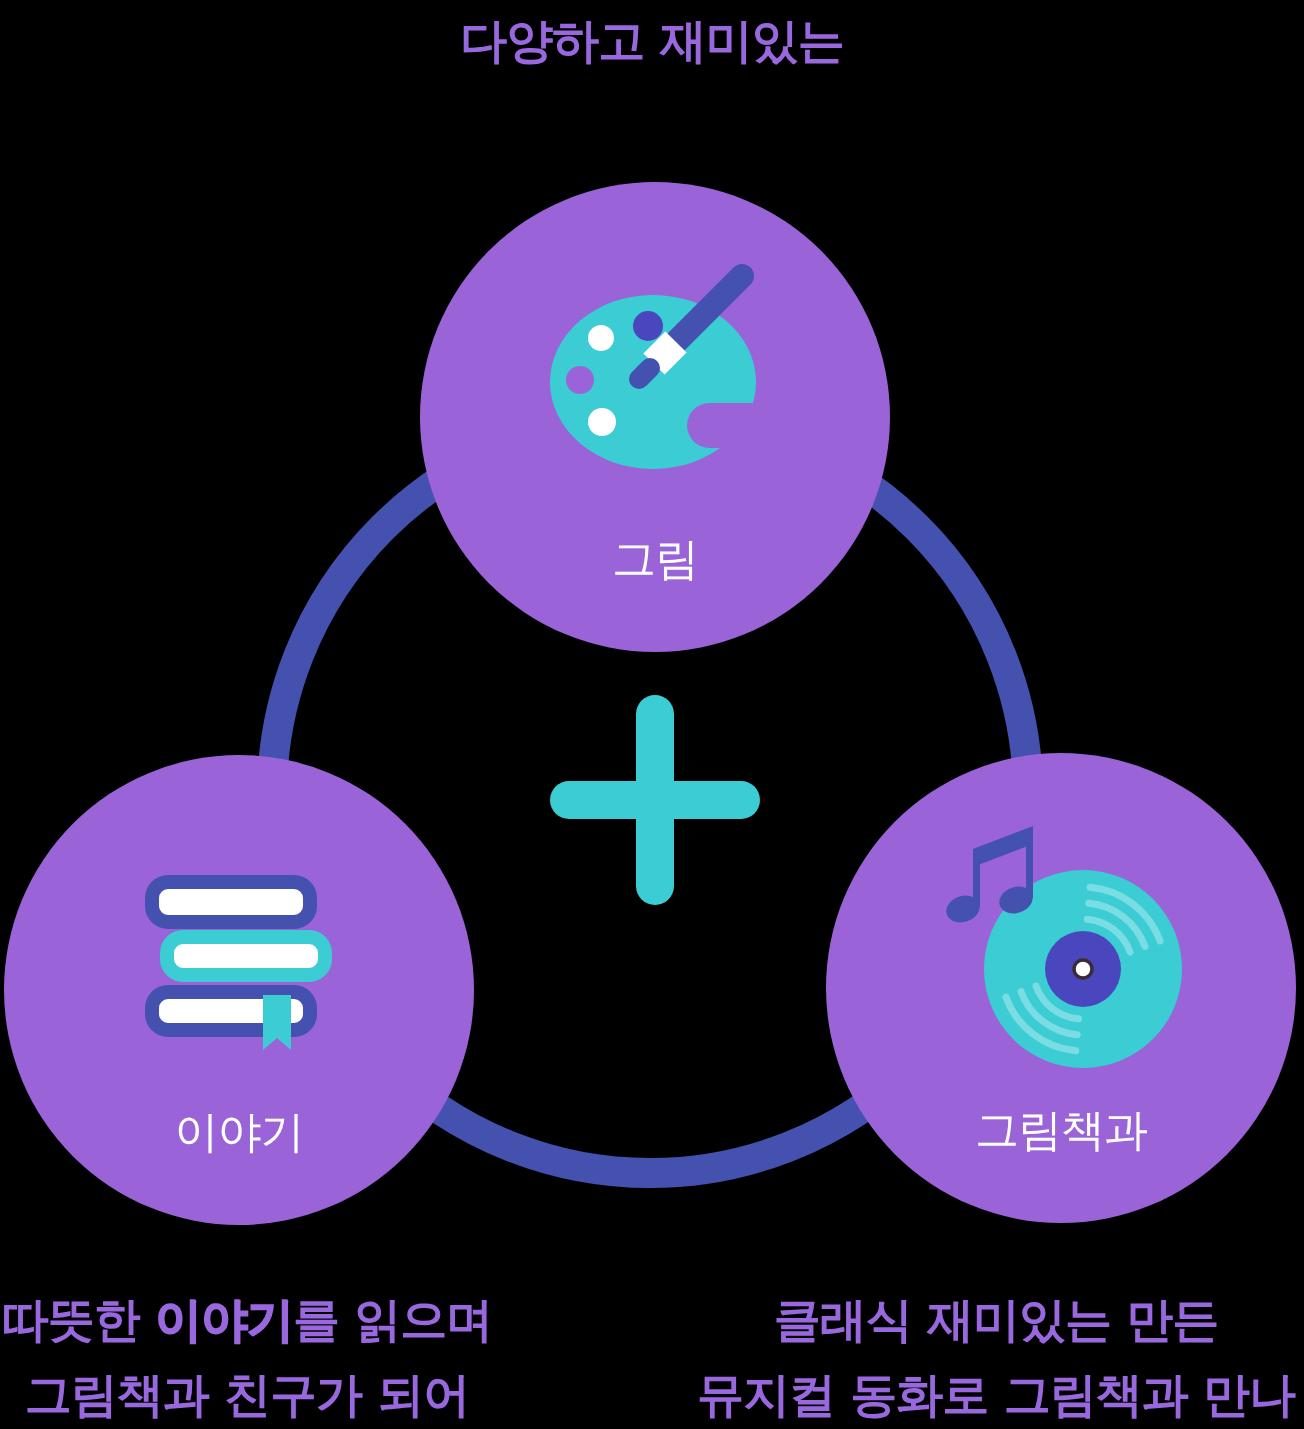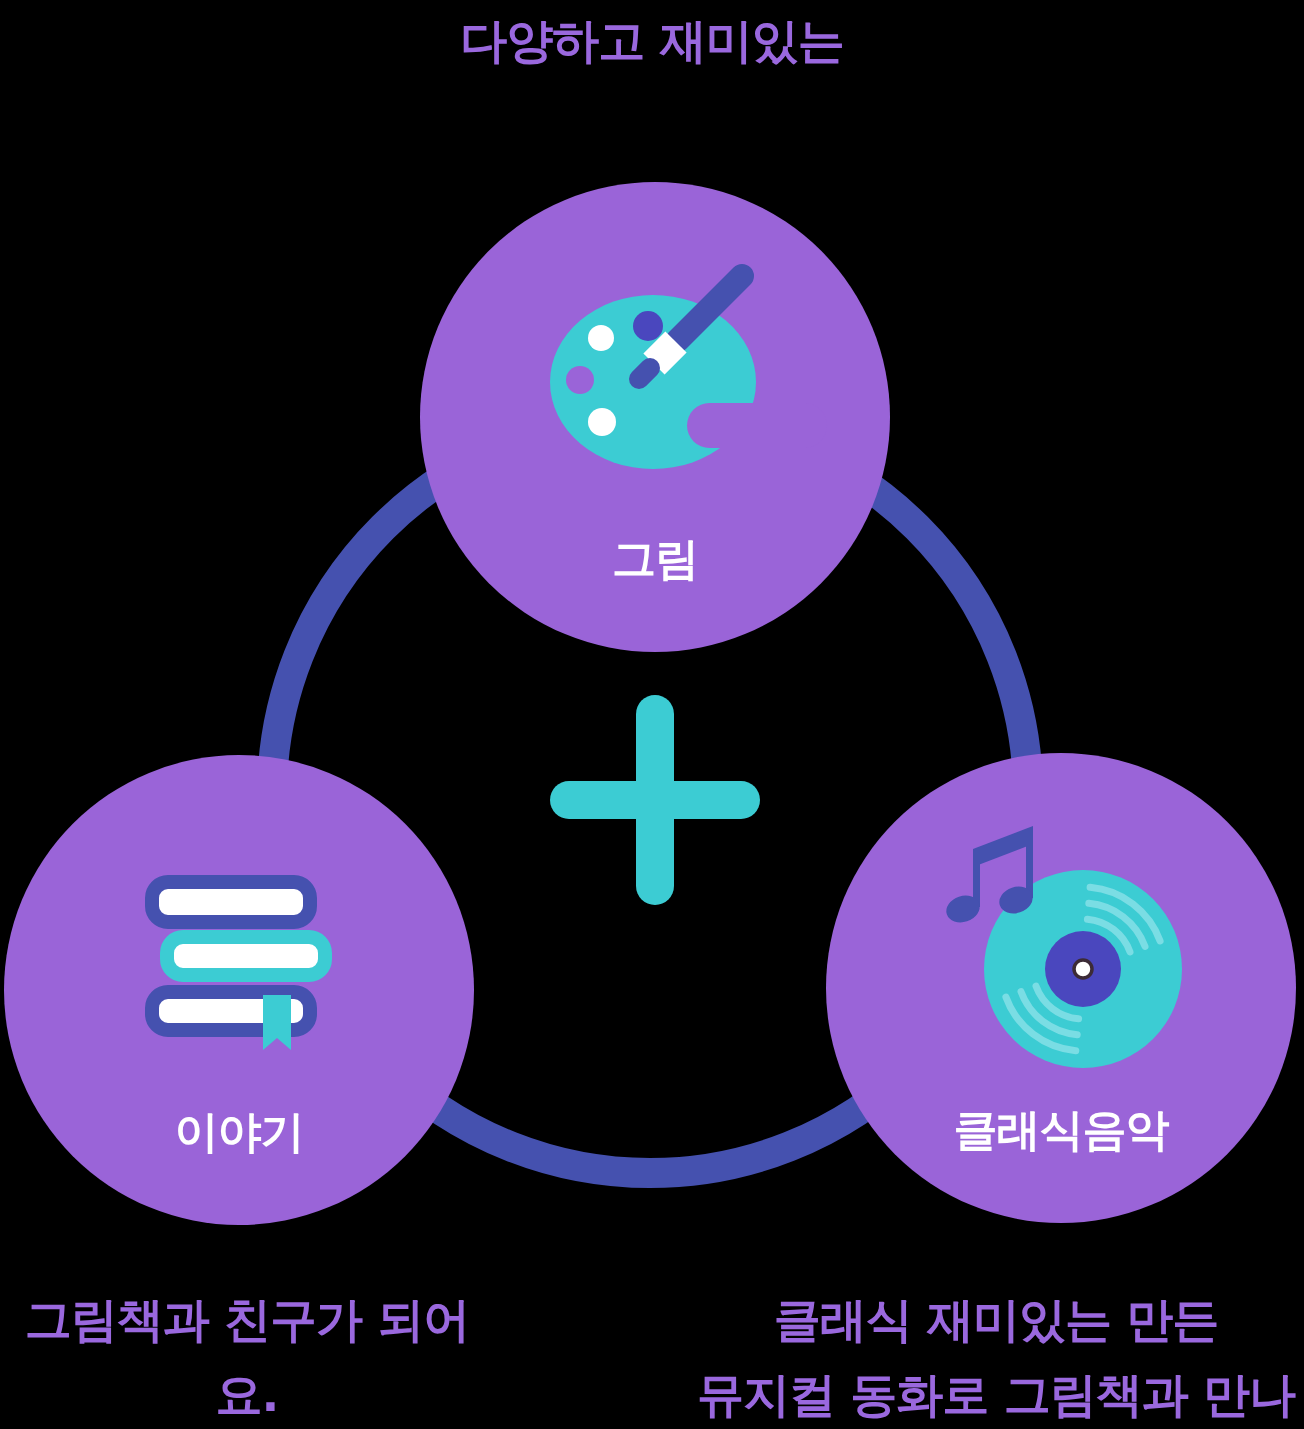--- a/index.html
+++ b/index.html
@@ -58,21 +58,21 @@
     left: 0; top: 0;
     width: 470px; height: 470px;
   }
   .node-label {
     position: absolute;
     left: 0; top: 348px;
     width: 470px;
     text-align: center;
     color: var(--white);
     font-size: 44px;
-    font-weight: 700;
+    font-weight: 400;
     letter-spacing: -1px;
   }
   .plus {
     position: absolute;
     left: 550px; top: 695px;
     width: 210px; height: 210px;
   }
   .plus .bar-v {
     position: absolute;
     left: 86px; top: 0;
@@ -153,29 +153,30 @@
       <circle cx="257" cy="216" r="38" fill="var(--record_label_blue)"></circle>
       <circle cx="257" cy="216" r="9" fill="var(--white)" stroke="var(--hole_outline)" stroke-width="3.5"></circle>
       <g fill="var(--icon_blue)">
         <polygon points="147,96 207,73 207,91 147,114"></polygon>
         <rect x="147" y="100" width="7" height="54"></rect>
         <rect x="200" y="77" width="7" height="68"></rect>
         <ellipse cx="137" cy="156" rx="17" ry="13" transform="rotate(-18 137 156)"></ellipse>
         <ellipse cx="190" cy="147" rx="17" ry="13" transform="rotate(-18 190 147)"></ellipse>
       </g>
     </svg>
-    <div class="node-label">클래식음악</div>
+    <div class="node-label">그림책과</div>
   </div>
 
   <div class="plus">
     <div class="bar-v"></div>
     <div class="bar-h"></div>
   </div>
 
   <div class="caption caption-story">
+    <div><span>따뜻한 </span><span class="emph">이야기</span><span>를 읽으며</span></div>
     <div>그림책과 친구가 되어요.</div>
   </div>
 
   <div class="caption caption-music">
     <div>클래식 재미있는 만든</div>
     <div>뮤지컬 동화로 그림책과 만나요.</div>
   </div>
 
 </div>
 

